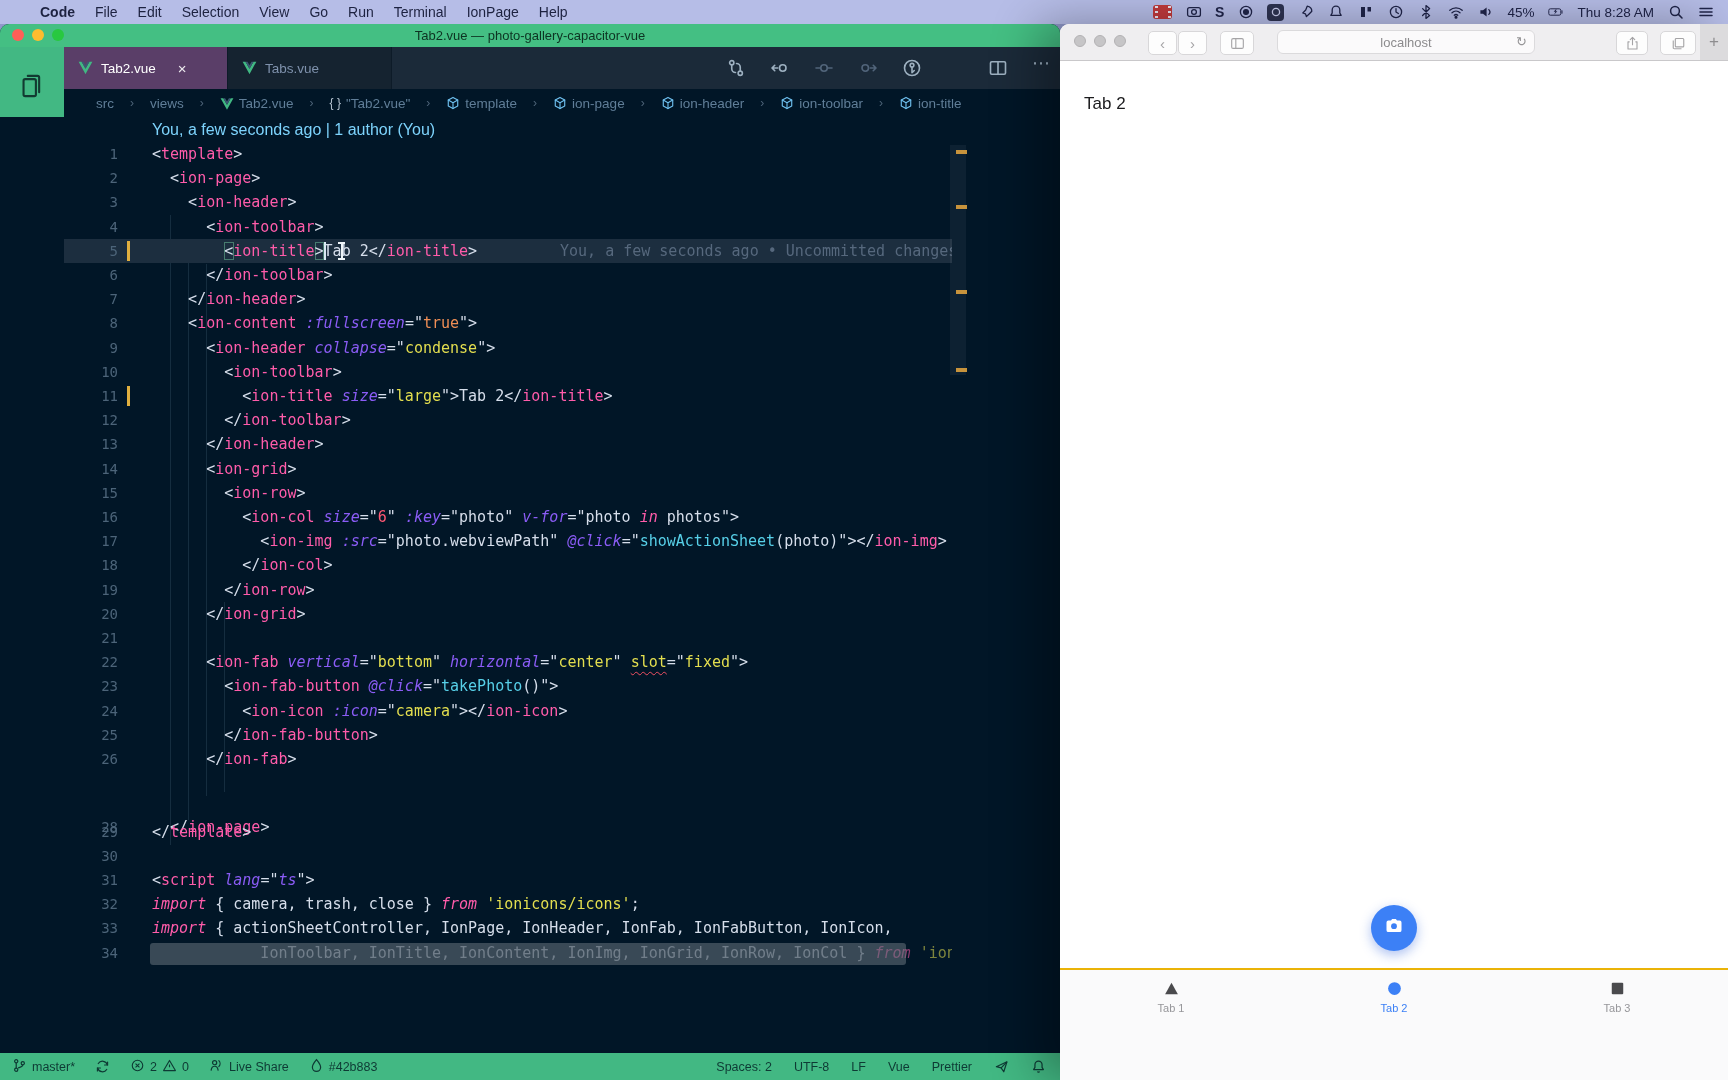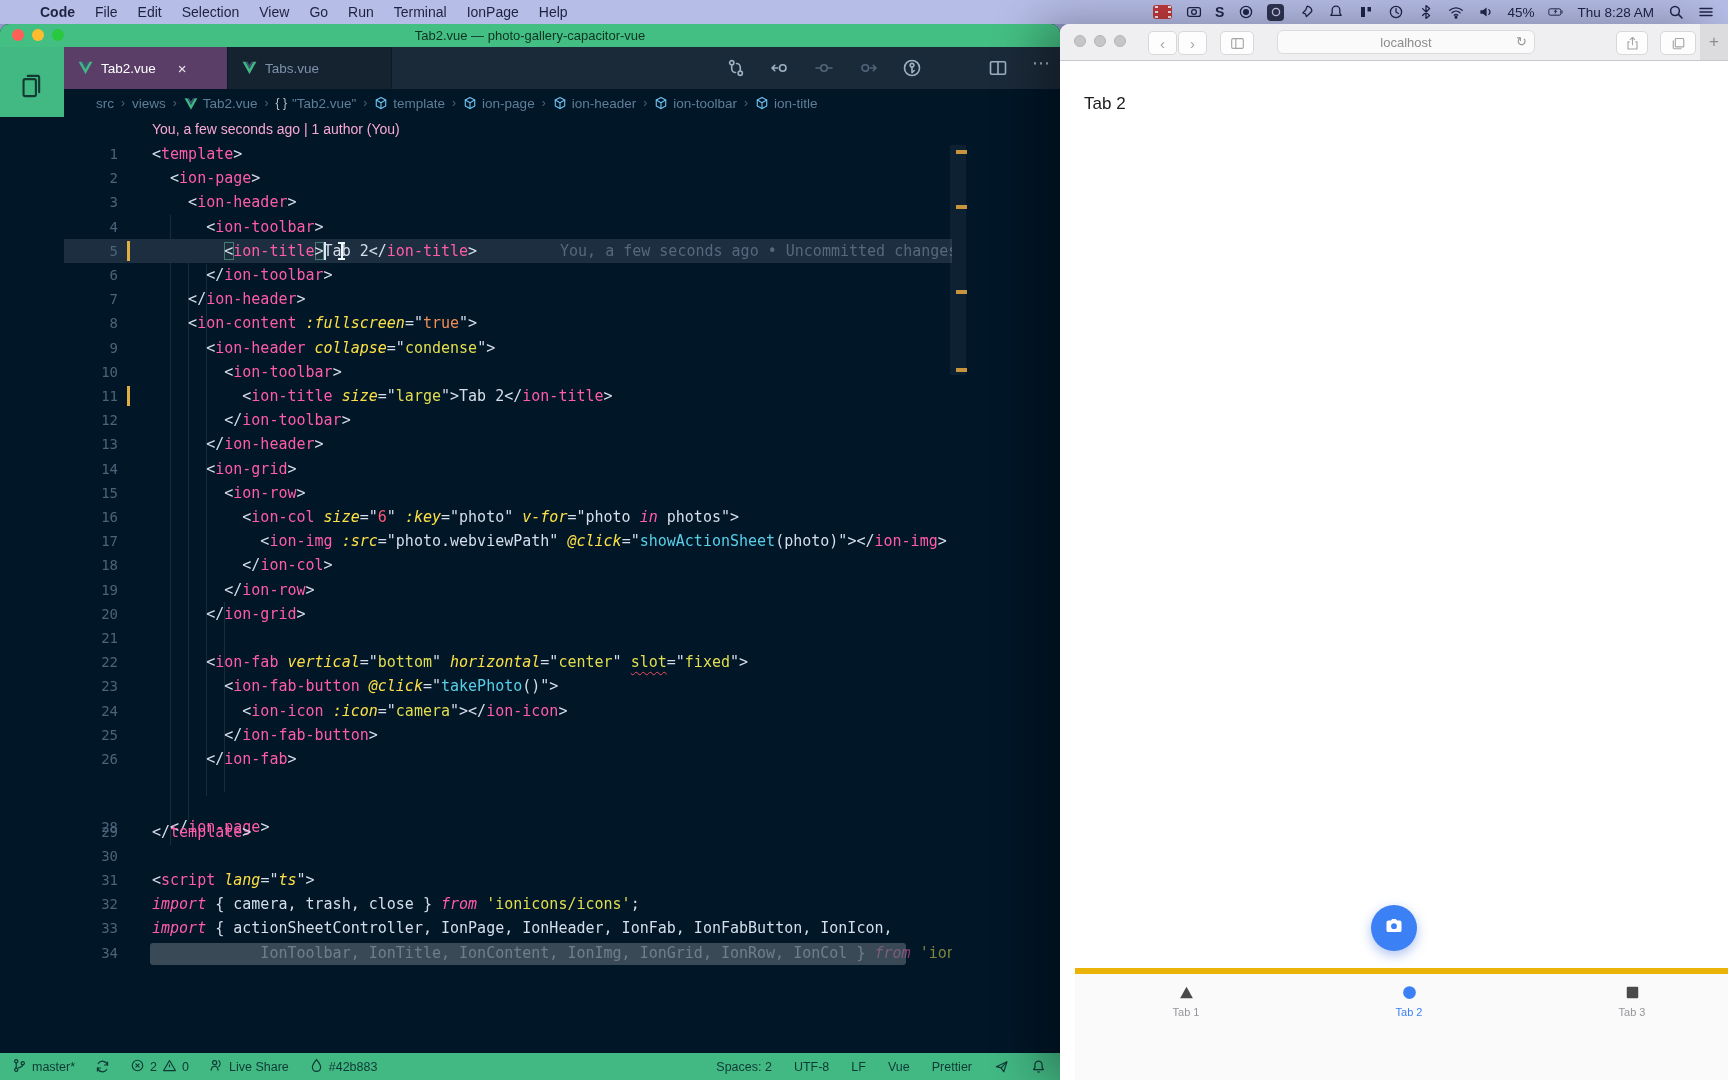--- a/index.html
+++ b/index.html
@@ -43,40 +43,40 @@
   .vs-tab.active{background:#5a3e68;color:#fff;}
   .vs-tab .vue-logo{width:15px;height:15px;}
   .vs-tab .close{margin-left:14px;font-size:15px;opacity:.9;}
   .ed-actions{position:absolute;top:23px;height:42px;left:660px;right:8px;display:flex;align-items:center;
     justify-content:flex-end;gap:24px;color:#9db0c0;}
   .ed-actions .ico{width:20px;height:20px;}
   .ed-actions .ico svg{width:20px;height:20px;}
   .ed-actions .dim{color:#51647a;}
   .ed-actions .gap{width:18px;}
   .vs-breadcrumbs{position:absolute;left:64px;top:65px;right:0;height:28px;background:#011627;
-    display:flex;align-items:center;gap:7px;padding-left:32px;font-size:13.5px;color:#607e98;
+    display:flex;align-items:center;gap:16px;padding-left:32px;font-size:13.5px;color:#607e98;
     white-space:nowrap;overflow:hidden;}
   .bc-sep{color:#4d6378;font-size:12px;}
   .bc-item{display:flex;align-items:center;gap:5px;}
   .bc-item svg{width:14px;height:14px;}
   .bc-cube{color:#6fc1f0;}
   .bc-braces{color:#b8c5d3;font-size:12px;}
   
   .vs-editor{position:absolute;left:0;top:93px;right:0;bottom:27px;background:#011627;overflow:hidden;}
-  .blame-header{position:absolute;left:152px;top:4px;font-size:14px;color:#f9a8d4;}
+  .blame-header{position:absolute;left:152px;top:4px;font-size:16px;color:#7dd3fc;}
   .code{position:absolute;left:64px;top:25px;width:888px;bottom:0;overflow:hidden;
     font-family:"DejaVu Sans Mono",monospace;font-size:15px;}
   .guide{position:absolute;width:1px;background:rgba(95,126,151,.22);}
   .code-row{position:absolute;left:0;width:100%;height:24.2px;display:flex;align-items:center;}
   .code-row .ln{position:absolute;left:24px;width:30px;text-align:right;color:#4c6479;font-size:14px;}
   .code-row.cur{background:#1c2e3f;}
   .code-row .mod{position:absolute;left:63px;top:2px;bottom:2px;width:3px;background:#e0af3f;}
   .code-row pre{position:absolute;left:88px;margin:0;font:inherit;white-space:pre;}
   .code-row.dim pre{opacity:.55;}
-  .w{color:#d6deeb}.p{color:#ff5caa}.g{color:#fde047;font-style:italic}
+  .w{color:#d6deeb}.p{color:#ff5caa}.g{color:#8b5cf6;font-style:italic}
   .y{color:#e3de4f}.o{color:#ef8e55}.r{color:#ff5874}.c{color:#57d0e8}
   .k{color:#ff5caa;font-style:italic}
   .warn{color:#e3de4f;text-decoration:underline wavy #f04f62 1px;text-underline-offset:4px;}
   .inline-blame{position:absolute;left:496px;color:#56687d;white-space:pre;}
   .caret{position:absolute;width:2px;height:18px;background:#d9e9f3;top:3px;}
   .bracket-box{position:absolute;width:9.5px;height:18px;top:3px;border:1px solid rgba(124,220,170,.45);box-sizing:border-box;}
   .ibeam{position:absolute;width:11px;height:18px;color:#eef4f8;}
   .ibeam:before,.ibeam:after{content:"";position:absolute;left:2px;right:2px;height:2px;background:currentColor;}
   .ibeam:before{top:0}.ibeam:after{bottom:0}
   .ibeam i{position:absolute;left:4.5px;top:1px;bottom:1px;width:2px;background:currentColor;}
@@ -105,21 +105,21 @@
     border:1px solid #dbdadc;border-radius:6px;display:flex;align-items:center;justify-content:center;
     font-size:13px;color:#8c8b8d;box-sizing:border-box;}
   .sf-reload{position:absolute;right:7px;top:3px;font-size:13px;color:#969597;}
   .sf-newtab{position:absolute;right:0;top:0;width:28px;height:36px;background:#dcdbdd;
     display:flex;align-items:center;justify-content:center;color:#8e8d8f;font-size:17px;}
   .sf-content{position:absolute;left:0;top:37px;right:0;bottom:0;background:#fff;}
   .sf-title{position:absolute;left:24px;top:33px;font-size:17px;font-weight:500;color:#1b1b1d;}
   .fab{position:absolute;left:311px;top:844px;width:46px;height:46px;border-radius:50%;background:#3c80f6;
     box-shadow:0 4px 12px rgba(50,100,220,.4);display:flex;align-items:center;justify-content:center;}
   .fab svg{width:20px;height:20px;}
-  .sf-tabbar{position:absolute;left:0;top:907px;right:0;bottom:0;background:#fafafb;border-top:6px solid #eab308;margin-left:15px;}
+  .sf-tabbar{position:absolute;left:0;top:907px;right:0;bottom:0;background:#fafafb;border-top:2px solid #eab308;}
   .sf-tab{position:absolute;top:8px;width:120px;margin-left:-60px;display:flex;flex-direction:column;
     align-items:center;gap:4px;font-size:11px;color:#96969a;}
   .sf-tab .t-ico{width:20px;height:20px;color:#4a4a4d;display:flex;align-items:center;justify-content:center;}
   .sf-tab .t-ico svg{width:17px;height:17px;}
   .sf-tab.active{color:#3c80f6;}
   .sf-tab.active .t-ico{color:#3c80f6;}
 </style>
 </head>
 <body>
 

